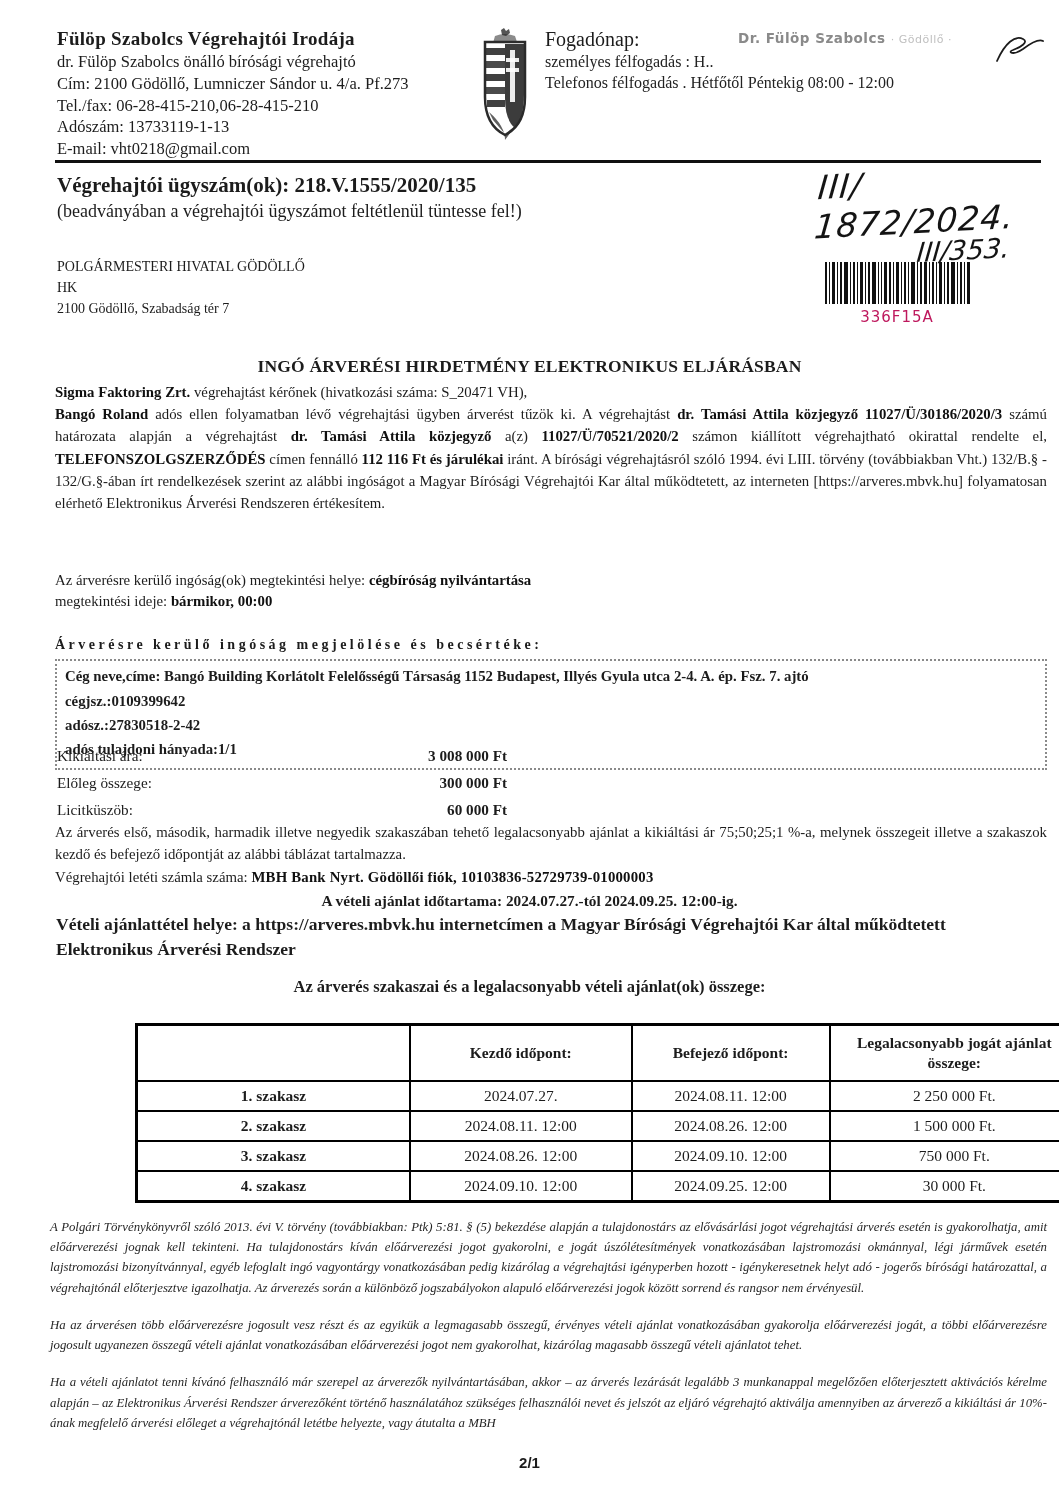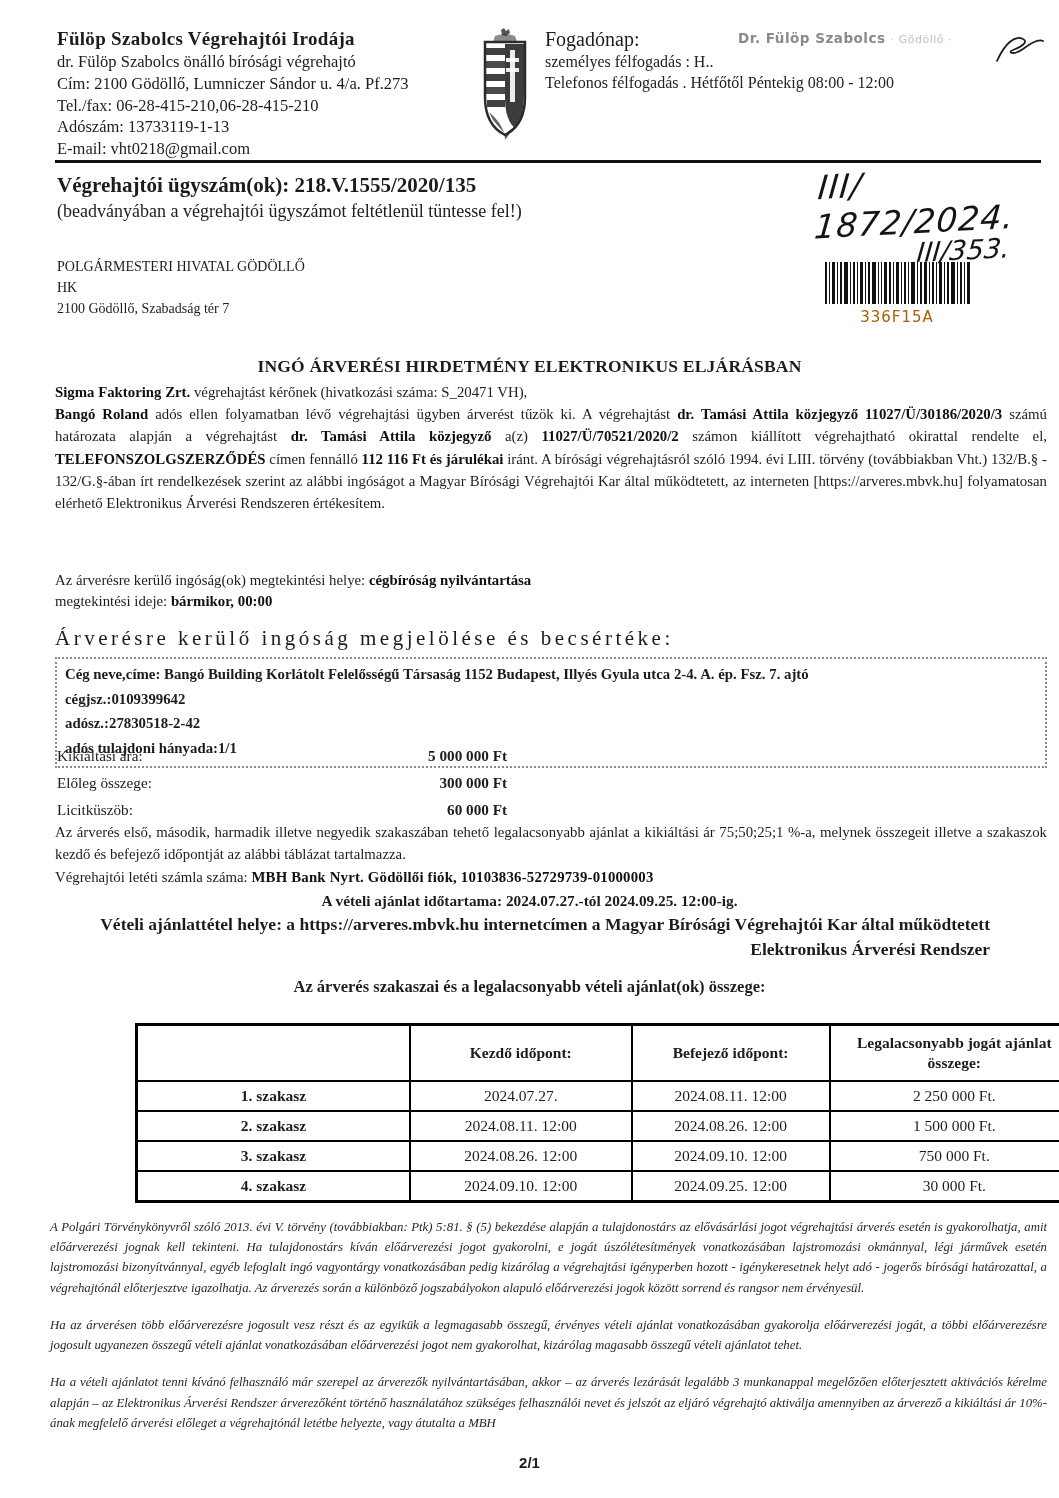--- a/index.html
+++ b/index.html
@@ -26,43 +26,43 @@
   .case-number{font-size:21px;font-weight:bold;}
   .case-note{font-size:18px;}
   .handwriting{position:absolute;left:815px;top:162px;width:240px;
       font-family:"DejaVu Sans",sans-serif;font-style:italic;color:#141414;
       transform:rotate(-3deg) skewX(-8deg);}
   .hw1{font-size:33px;letter-spacing:1px;}
   .hw2{font-size:27px;margin-left:105px;margin-top:-4px;}
   
   .recipient{position:absolute;left:57px;top:256px;font-size:14px;line-height:1.5;}
   .barcode-wrap{position:absolute;left:822px;top:262px;width:150px;text-align:center;}
-  .barcode-label{font-family:"DejaVu Sans",sans-serif;font-size:15px;letter-spacing:1px;color:#a16207;}
+  .barcode-label{font-family:"DejaVu Sans",sans-serif;font-size:15px;letter-spacing:1px;color:#be185d;}
   
   .doc-title{position:absolute;left:0;top:356px;width:100%;text-align:center;
       font-size:17.5px;font-weight:bold;letter-spacing:.2px;}
   .body-par{position:absolute;left:55px;top:381px;width:992px;font-size:14.8px;
       text-align:justify;line-height:1.5;}
   
   .viewing{position:absolute;left:55px;top:570px;width:992px;font-size:14.8px;line-height:1.45;}
-  .sec-heading{font-weight:normal;letter-spacing:3.5px;font-size:21px;margin-top:10px;}
+  .sec-heading{font-weight:bold;letter-spacing:3.5px;font-size:14px;margin-top:22px;}
   .item-box{border:2px dotted #8a8a8a;margin-top:4px;padding:3px 8px 6px 8px;
       font-weight:bold;font-size:14.8px;line-height:1.65;}
   
   .prices{position:absolute;left:57px;top:747px;width:450px;font-size:15.2px;}
   .price-row{display:flex;justify-content:space-between;margin-bottom:9px;}
   .price-row .val{font-weight:bold;}
   .stage-note{position:absolute;left:55px;top:821px;width:992px;font-size:14.8px;
       text-align:justify;line-height:1.5;}
   .account-line{margin-top:1px;text-align:left;}
   .account-line b{letter-spacing:.2px;}
   
   .offer-period{position:absolute;left:0;top:892px;width:100%;text-align:center;
       font-size:15.3px;font-weight:bold;}
-  .offer-place{position:absolute;left:70px;top:912px;width:920px;text-align:right;
+  .offer-place{position:absolute;left:56px;top:912px;width:920px;text-align:left;
       font-size:17.5px;font-weight:bold;line-height:1.45;}
   .table-title{position:absolute;left:0;top:977px;width:100%;text-align:center;
       font-size:16.5px;font-weight:bold;}
   
   table.stages{position:absolute;left:135px;top:1023px;width:946px;
       border-collapse:collapse;border:3px solid #000;font-size:15.5px;}
   table.stages th,table.stages td{border:2px solid #000;text-align:center;padding:2px 4px;}
   table.stages th{font-weight:bold;height:50px;line-height:1.3;}
   table.stages td{height:24px;}
   table.stages td.rowlabel{font-weight:bold;}
@@ -209,21 +209,21 @@
       <div>Cég neve,címe: Bangó Building Korlátolt Felelősségű Társaság 1152 Budapest, Illyés Gyula utca 2-4. A. ép. Fsz. 7. ajtó</div>
       <div>cégjsz.:0109399642</div>
       <div>adósz.:27830518-2-42</div>
       <div>adós tulajdoni hányada:1/1</div>
     </div>
   </div>
 
   <div class="prices">
     <div class="price-row">
       <span>Kikiáltási ára:</span>
-      <span class="val">5 000 000 Ft</span>
+      <span class="val">3 008 000 Ft</span>
     </div>
     <div class="price-row">
       <span>Előleg összege:</span>
       <span class="val">300 000 Ft</span>
     </div>
     <div class="price-row">
       <span>Licitküszöb:</span>
       <span class="val">60 000 Ft</span>
     </div>
   </div>

